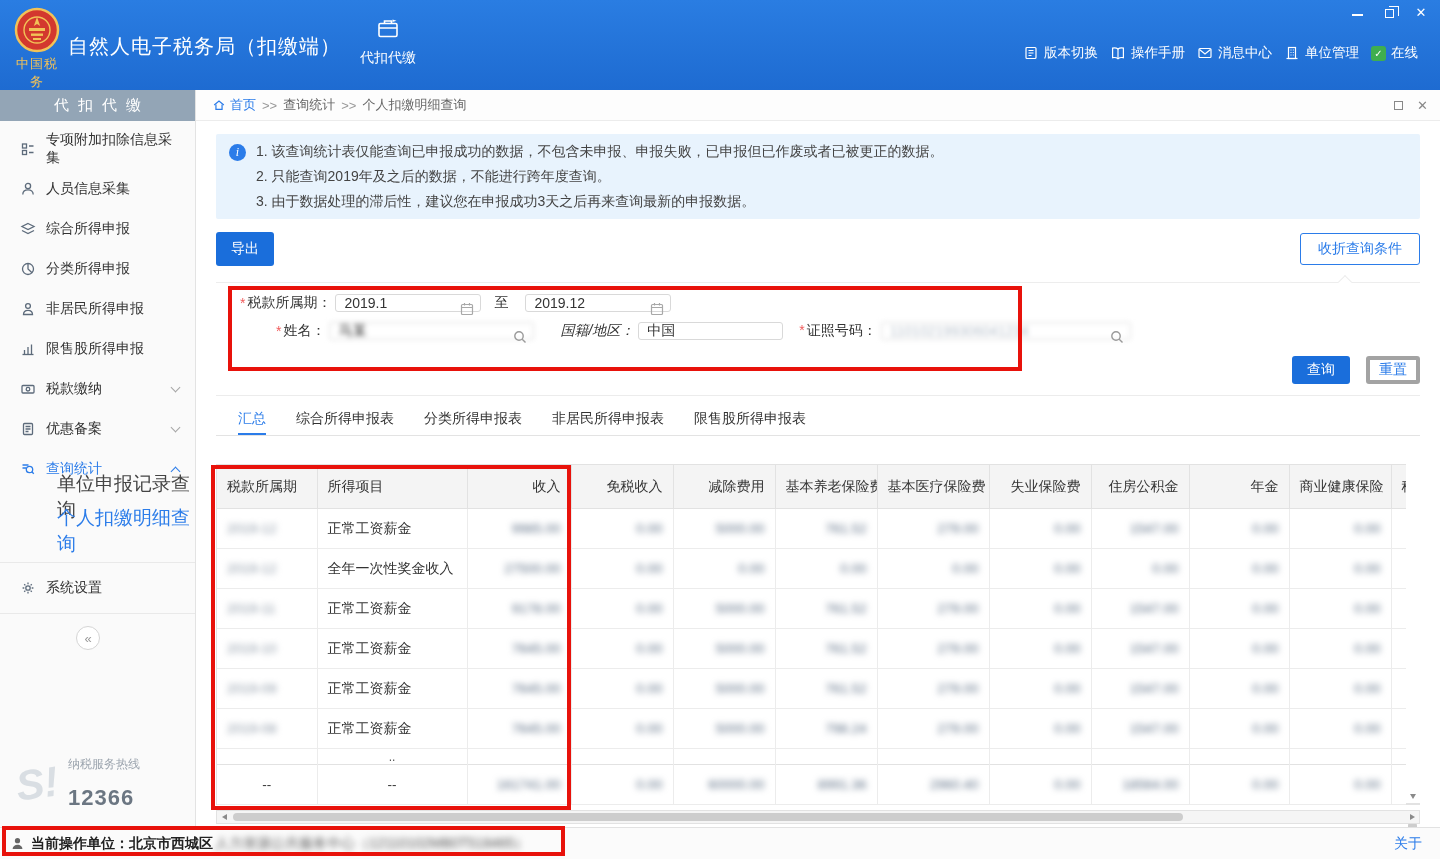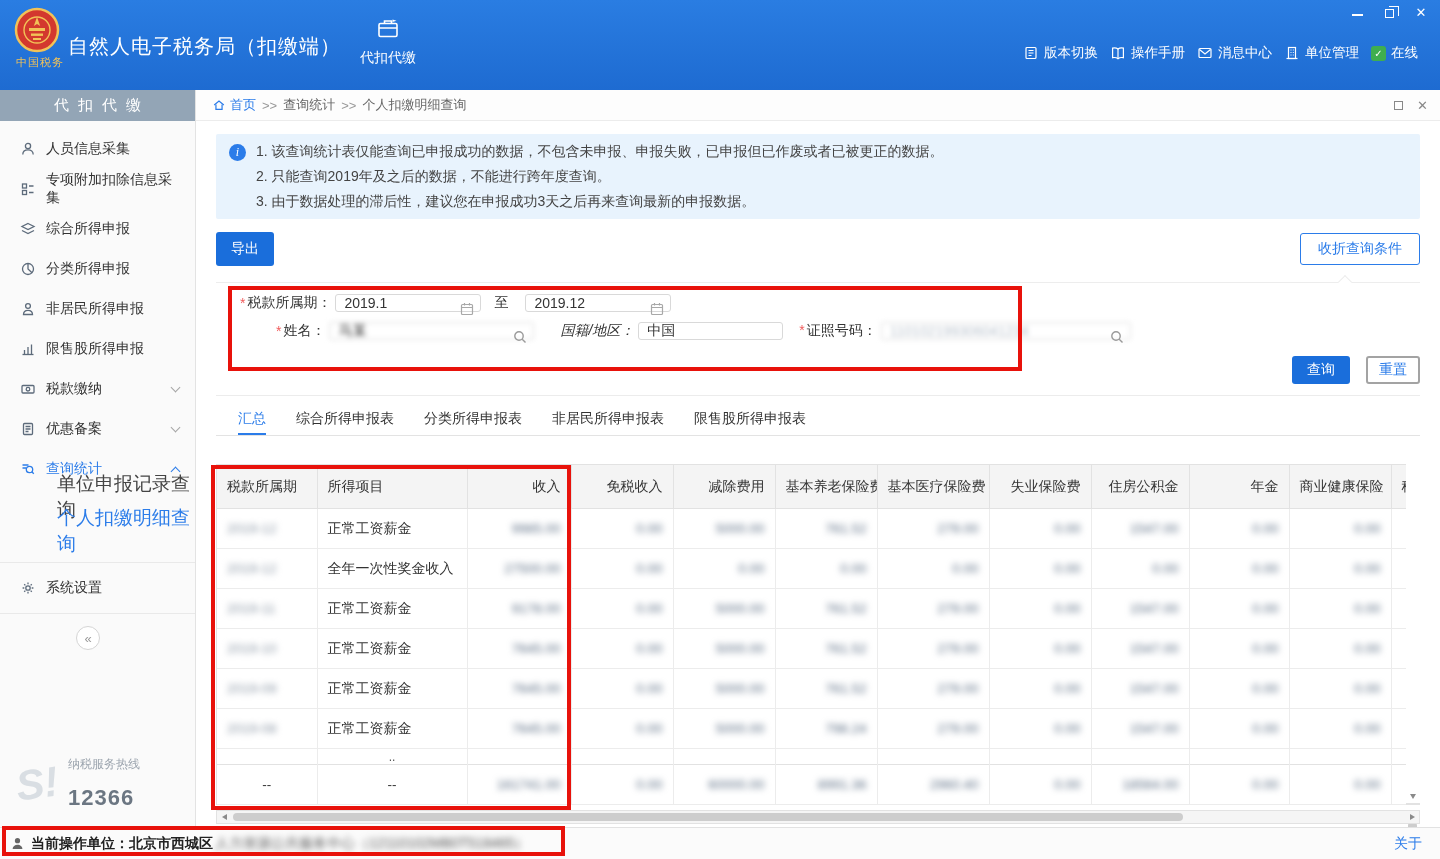--- a/index.html
+++ b/index.html
@@ -10,21 +10,21 @@
 
   
   .app-header { position:absolute; top:0; left:0; right:0; height:90px;
     background:linear-gradient(180deg,#2a7de2 0%,#1e6bd1 100%); color:#fff; z-index:5; }
   .win-controls { position:absolute; top:5px; right:12px; display:flex; gap:18px; align-items:center; }
   .wc { width:14px; height:14px; display:flex; align-items:center; justify-content:center; cursor:pointer; color:#fff; font-size:13px; }
   .wc-min-bar { width:11px; border-top:2px solid #fff; margin-top:6px; }
   .wc-restore-box { width:9px; height:9px; border:1.3px solid #fff; position:relative; margin-top:2px; }
   .wc-restore-box::before { content:""; position:absolute; top:-4px; left:3px; width:9px; height:9px; border:1.3px solid #fff; border-left:none; border-bottom:none; }
   .logo { position:absolute; left:10px; top:7px; width:54px; text-align:center; }
-  .logo-text { font-size:11px; color:#f2c257; margin-top:2px; letter-spacing:1px;text-align:right; }
+  .logo-text { font-size:13px; color:#f2c257; margin-top:2px; letter-spacing:1px; }
   .app-title { position:absolute; left:68px; top:33px; font-size:20px; font-weight:500; letter-spacing:1px; }
   .module-tab { position:absolute; left:352px; top:17px; width:72px; text-align:center; cursor:pointer; }
   .module-tab .mlabel { margin-top:8px; font-size:14px; }
   .module-tab svg { margin:0 auto; }
   .header-nav { position:absolute; right:22px; top:44px; display:flex; align-items:center; gap:12px; }
   .nav-item { display:flex; align-items:center; gap:5px; font-size:13.5px; cursor:pointer; white-space:nowrap; }
   .online-badge { width:15px; height:15px; background:#3fae4f; border-radius:3px; color:#fff; font-size:10px;
     display:flex; align-items:center; justify-content:center; }
 
   
@@ -84,21 +84,21 @@
     background:#fff; font-family:inherit; outline:none; width:100%; }
   .iw146 { width:146px; } .iw205 { width:205px; } .iw145 { width:145px; } .iw250 { width:250px; }
   .in-icon { position:absolute; right:6px; top:7px; pointer-events:none; }
   .to-label { margin:0 13px; }
   .gap30 { margin-left:26px;font-style:italic; } .gap16 { margin-left:16px; }
   .blur-dark { filter:blur(2.5px); }
   .blur-light { filter:blur(2.5px); color:#b9c2cc; }
 
   .action-row { margin-top:16px; display:flex; justify-content:flex-end; gap:16px; }
   .btn-search { width:58px; height:28px; background:#1a6edb; color:#fff; border:none; border-radius:3px; font-size:14px; cursor:pointer; }
-  .btn-reset { width:54px; height:28px; background:#fff; color:#2b7ce9; border:2px solid #a3a3a3; border-radius:3px; font-size:14px; cursor:pointer; }
+  .btn-reset { width:54px; height:28px; background:#fff; color:#2b7ce9; border:4px solid #a3a3a3; border-radius:3px; font-size:14px; cursor:pointer; }
   .section-divider { margin-top:11px; border-top:1px solid #ececec; }
 
   .tabs { margin-top:9px; display:flex; gap:30px; border-bottom:1px solid #e3e3e3; padding-left:22px; }
   .tab { height:30px; line-height:27px; font-size:14px; color:#333; cursor:pointer; }
   .tab.active { color:#2b7ce9; border-bottom:2px solid #2b7ce9; }
 
   .table-zone { margin-top:28px; display:flex;align-items:flex-end; }
   .table-viewport { width:1190px; overflow:hidden; border-left:1px solid #e2e2e2; }
   table.grid { border-collapse:collapse; table-layout:fixed; width:1274px; }
   .grid th { background:#f4f4f4; height:44px; font-weight:400; color:#333; font-size:14px;
@@ -229,36 +229,36 @@
     </nav>
   </header>
 
   <aside class="sidebar">
     <div class="sidebar-header">代扣代缴</div>
     <div class="side-menu">
 
       <div class="side-item">
         <span class="sicon">
           <svg width="16" height="16" viewBox="0 0 16 16" fill="none" stroke="currentColor" stroke-width="1.3">
-            <circle cx="8" cy="5" r="2.6"></circle>
-              <path d="M2.8 13.5c0-2.9 2.3-4.6 5.2-4.6s5.2 1.7 5.2 4.6"></path>
-          </svg>
-        </span>
-        <span>人员信息采集</span>
-      </div>
-
-      <div class="side-item">
-        <span class="sicon">
-          <svg width="16" height="16" viewBox="0 0 16 16" fill="none" stroke="currentColor" stroke-width="1.3">
             <rect x="2.5" y="3" width="4" height="4"></rect>
               <rect x="2.5" y="9.5" width="4" height="4"></rect>
             <path d="M9 5h4.5M9 11.5h4.5"></path>
           </svg>
         </span>
         <span>专项附加扣除信息采集</span>
+      </div>
+
+      <div class="side-item">
+        <span class="sicon">
+          <svg width="16" height="16" viewBox="0 0 16 16" fill="none" stroke="currentColor" stroke-width="1.3">
+            <circle cx="8" cy="5" r="2.6"></circle>
+              <path d="M2.8 13.5c0-2.9 2.3-4.6 5.2-4.6s5.2 1.7 5.2 4.6"></path>
+          </svg>
+        </span>
+        <span>人员信息采集</span>
       </div>
 
       <div class="side-item">
         <span class="sicon">
           <svg width="16" height="16" viewBox="0 0 16 16" fill="none" stroke="currentColor" stroke-width="1.3">
             <path d="M8 2.5l6 3-6 3-6-3z"></path>
               <path d="M2 9.5l6 3 6-3"></path>
           </svg>
         </span>
         <span>综合所得申报</span>

